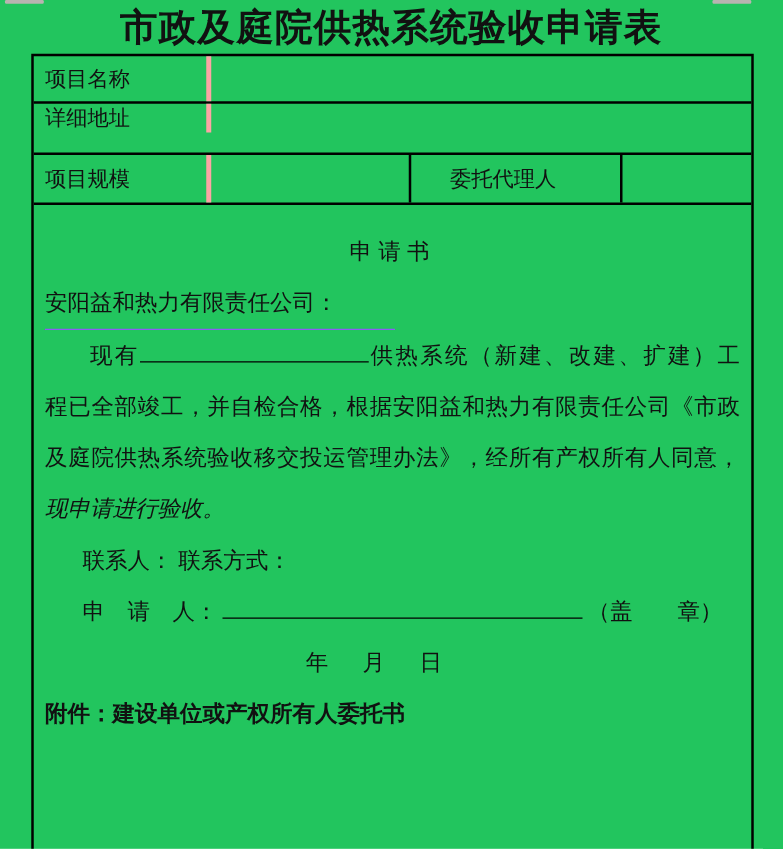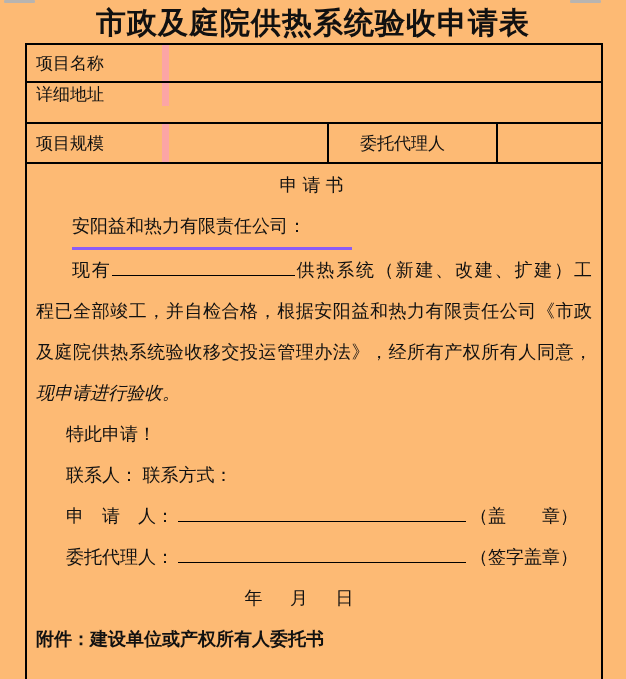--- a/index.html
+++ b/index.html
@@ -1,46 +1,46 @@
 <!DOCTYPE html>
 <html><head>
 <meta charset="utf-8">
 <style>
   html,body{margin:0;padding:0;}
   .page{
-    width:626px;height:679px;background:#fdba74;position:relative;overflow:hidden;
+    width:626px;height:679px;background:#22c55e;position:relative;overflow:hidden;
     font-family:"Liberation Serif","DejaVu Serif",serif;color:#111;
   }
   .edge-mark{position:absolute;top:0;height:3px;width:31px;background:#b8b4b0;border-radius:1px;}
   .edge-mark.left{left:4px;}
   .edge-mark.right{right:25px;}
   .title{
     margin:0;height:40px;padding-top:3px;line-height:40px;text-align:center;
     font-size:30px;font-weight:bold;letter-spacing:1px;
   }
   .form-table{
     margin-left:25px;width:578px;height:640px;
     border:2px solid #000;box-sizing:border-box;
     font-size:17px;
   }
   .trow{display:flex;border-bottom:2px solid #000;box-sizing:border-box;}
   .trow1{height:38px;}
   .trow2{height:41px;flex-direction:column;}
   .trow3{height:40px;gap:22px;}
   .cell{display:flex;align-items:center;box-sizing:border-box;}
-  .c-label{width:142px;border-right:7px solid #fca5a5;padding-left:9px;}
+  .c-label{width:142px;border-right:4px solid #fca5a5;padding-left:9px;}
   .c-mid{width:138px;border-right:2px solid #000;}
   .c-label2{width:147px;border-right:2px solid #000;padding-left:9px;}
   .c-value{flex:1;}
   .app-cell{
     padding:1px 9px 0 9px;font-size:18px;line-height:41px;box-sizing:border-box;
   }
   .line{line-height:41px;}
-  .l-heading{text-align:center;letter-spacing:5px;}
-  .underlined{display:inline-block;border-bottom:3px solid #8b5cf6;padding-right:46px;margin-left:36px;}
+  .l-heading{text-align:center;letter-spacing:5px;margin-top:16px;}
+  .underlined{display:inline-block;border-bottom:1px solid #8b5cf6;padding-right:46px;}
   .l-para{text-align:justify;text-align-last:justify;}
   .l-para.first{text-indent:2em;}
   .l-para.last{text-align:center;text-align-last:left;font-style:italic;}
   .blank{display:inline-block;border-bottom:1px solid #000;height:19px;vertical-align:baseline;}
   .blank-fill{width:183px;}
   .blank-sign{width:288px;margin:0 4px;}
   .indent{padding-left:30px;}
   .gap-contact{}
   .l-date{text-align:center;padding-right:30px;}
   .date-part{display:inline-block;}
@@ -84,34 +84,30 @@
       </div>
 
       <div class="line l-para first">
         <span>现有</span><span class="blank blank-fill"></span><span>供热系统（新建、改建、扩建）工</span>
       </div>
 
       <div class="line l-para">程已全部竣工，并自检合格，根据安阳益和热力有限责任公司《市政</div>
       <div class="line l-para">及庭院供热系统验收移交投运管理办法》，经所有产权所有人同意，</div>
       <div class="line l-para last">现申请进行验收。</div>
 
-      <div class="line indent">特此申请！</div>
 
       <div class="line indent">
         <span>联系人：</span>
         <span class="gap-contact">联系方式：</span>
       </div>
 
       <div class="line indent">
         <span>申　请　人：</span><span class="blank blank-sign"></span><span>（盖　　章）</span>
       </div>
 
-      <div class="line indent">
-        <span>委托代理人：</span><span class="blank blank-sign"></span><span>（签字盖章）</span>
-      </div>
 
       <div class="line l-date">
         <span class="date-part">年</span>
         <span class="date-part">月</span>
         <span class="date-part">日</span>
       </div>
 
       <div class="line l-attach">附件：建设单位或产权所有人委托书</div>
 
     </div>

